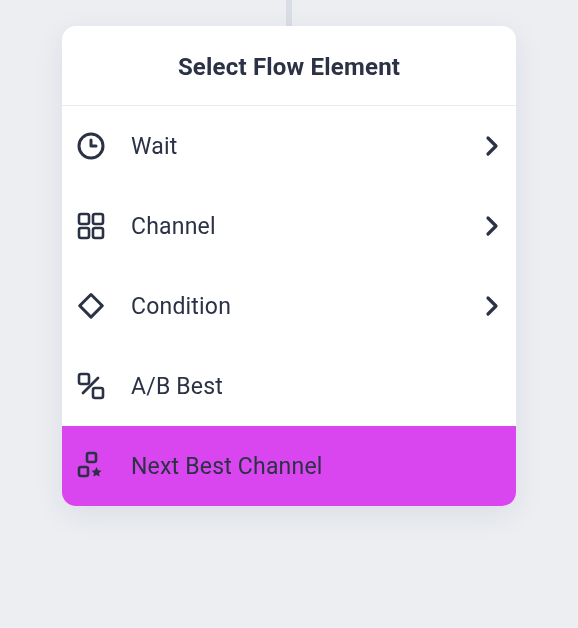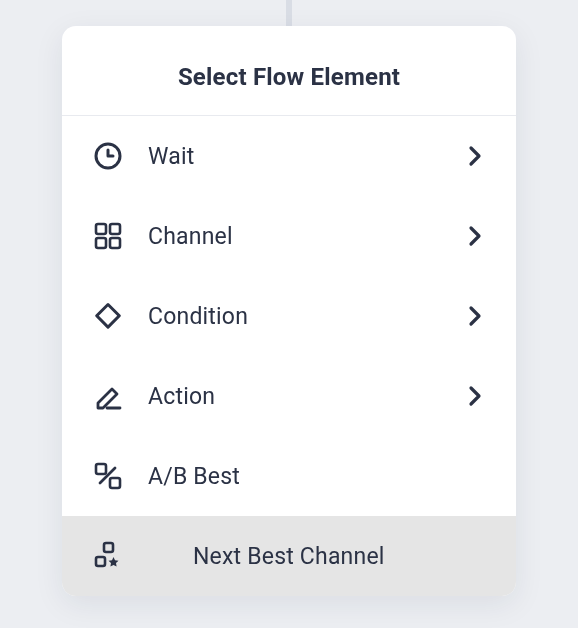--- a/index.html
+++ b/index.html
@@ -24,44 +24,43 @@
     top: 26px;
     left: 62px;
     width: 454px;
     background: #ffffff;
     border-radius: 14px;
     box-shadow: 0 8px 30px rgba(30,40,60,0.08);
     overflow: hidden;
   }
   .card-header {
     text-align: center;
-    padding: 37px 20px 24px 20px;
+    padding: 27px 20px 24px 20px;
     border-bottom: 1px solid #e8eaef;
   }
   .card-title {
     font-size: 24px;
     font-weight: 700;
     color: #2b3245;
     letter-spacing: 0.2px;
   }
   .list {
     display: flex;
     flex-direction: column;
   }
   .item {
     display: flex;
     align-items: center;
-    padding: 0 30px;
+    padding: 0 13px;
     height: 80px;
     cursor: pointer;
     position: relative;
   }
   .item.highlight {
-    background: #e5e5e5;
-    gap: 45px;
+    background: #d946ef;
   }
   .item-icon {
     width: 32px;
     height: 32px;
     display: flex;
     align-items: center;
     justify-content: center;
     flex: 0 0 32px;
   }
   .item-icon svg { display: block; }
@@ -134,34 +133,20 @@
         </svg>
       </span>
       <span class="item-label">Condition</span>
       <span class="item-chevron">
         <svg width="14" height="22" viewBox="0 0 14 22" fill="none">
           <path d="M3 3 L11 11 L3 19" stroke="#2b3245" stroke-width="3.2" stroke-linecap="round" stroke-linejoin="round"></path>
         </svg>
       </span>
     </div>
 
-    <div class="item">
-      <span class="item-icon">
-        <svg width="30" height="30" viewBox="0 0 30 30" fill="none">
-          <path d="M5 22 L19 8 L24 13 L10 27 H5 V22 Z" stroke="#2b3245" stroke-width="2.8" stroke-linejoin="round" fill="none"></path>
-          <path d="M14 27 H27" stroke="#2b3245" stroke-width="2.8" stroke-linecap="round"></path>
-        </svg>
-      </span>
-      <span class="item-label">Action</span>
-      <span class="item-chevron">
-        <svg width="14" height="22" viewBox="0 0 14 22" fill="none">
-          <path d="M3 3 L11 11 L3 19" stroke="#2b3245" stroke-width="3.2" stroke-linecap="round" stroke-linejoin="round"></path>
-        </svg>
-      </span>
-    </div>
 
     <div class="item">
       <span class="item-icon">
         <svg width="30" height="30" viewBox="0 0 30 30" fill="none">
           <rect x="3" y="3" width="10" height="10" rx="2" stroke="#2b3245" stroke-width="2.6"></rect>
           <rect x="17" y="17" width="10" height="10" rx="2" stroke="#2b3245" stroke-width="2.6"></rect>
           <path d="M7 22 L22 7" stroke="#2b3245" stroke-width="2.8" stroke-linecap="round"></path>
         </svg>
       </span>
       <span class="item-label">A/B Best</span>

